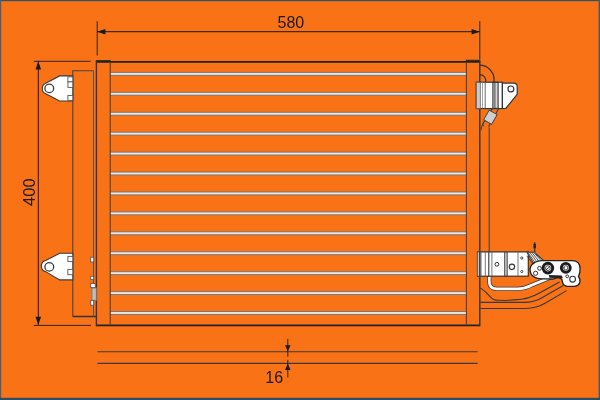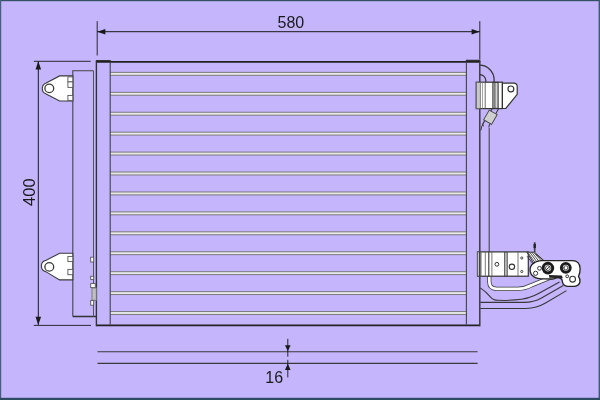--- a/index.html
+++ b/index.html
@@ -1,16 +1,16 @@
 <!DOCTYPE html>
 <html><head>
 <meta charset="utf-8">
 <style>
 html,body{margin:0;padding:0;background:#ffffff;}
-#page{position:relative;width:600px;height:400px;background:#c4b5fd;overflow:hidden;text-align:center;}
+#page{position:relative;width:600px;height:400px;background:#f97316;overflow:hidden;text-align:center;}
 svg text{font-family:"Liberation Sans",sans-serif;fill:#1a1a1a;}
 </style>
 </head>
 <body>
 
 <div id="page">
 <svg width="600" height="400" viewBox="0 0 600 400" xmlns="http://www.w3.org/2000/svg">
 
 <g stroke="#6f6f6f" stroke-width="0.9">
 <rect x="110.2" y="72.40" width="356.2" height="2.9" fill="#e9e9e9" stroke="none"></rect>

